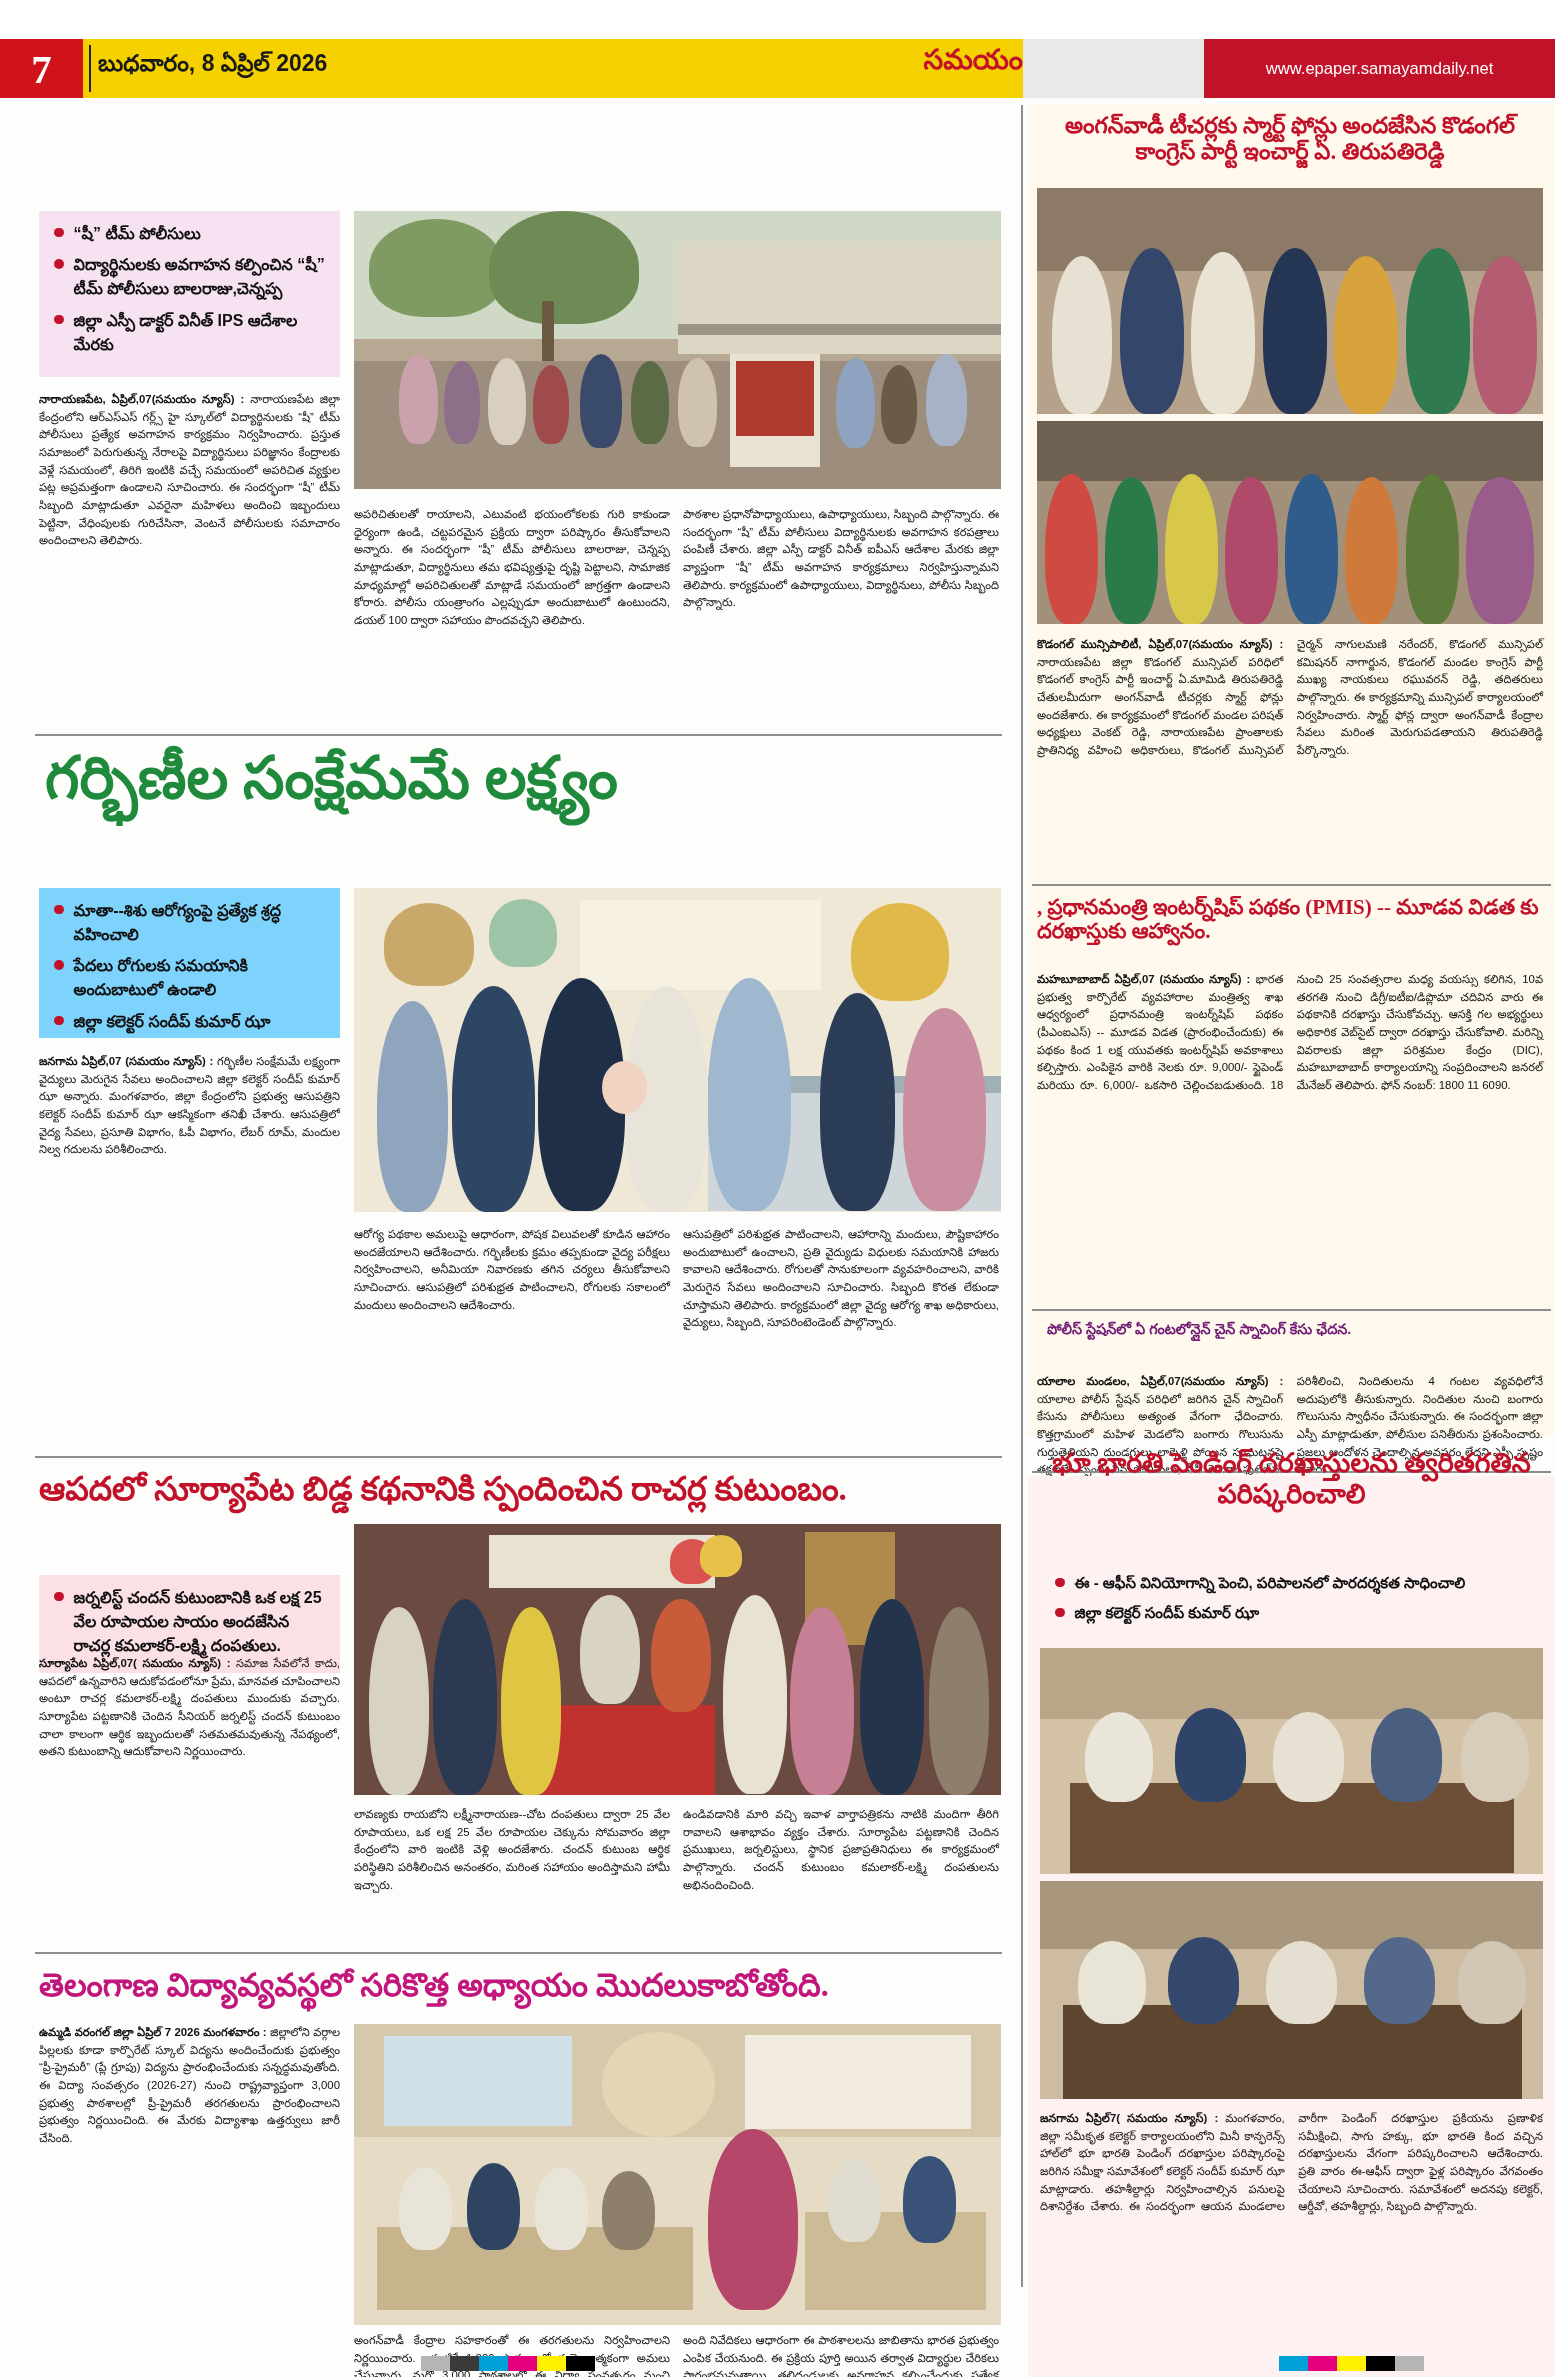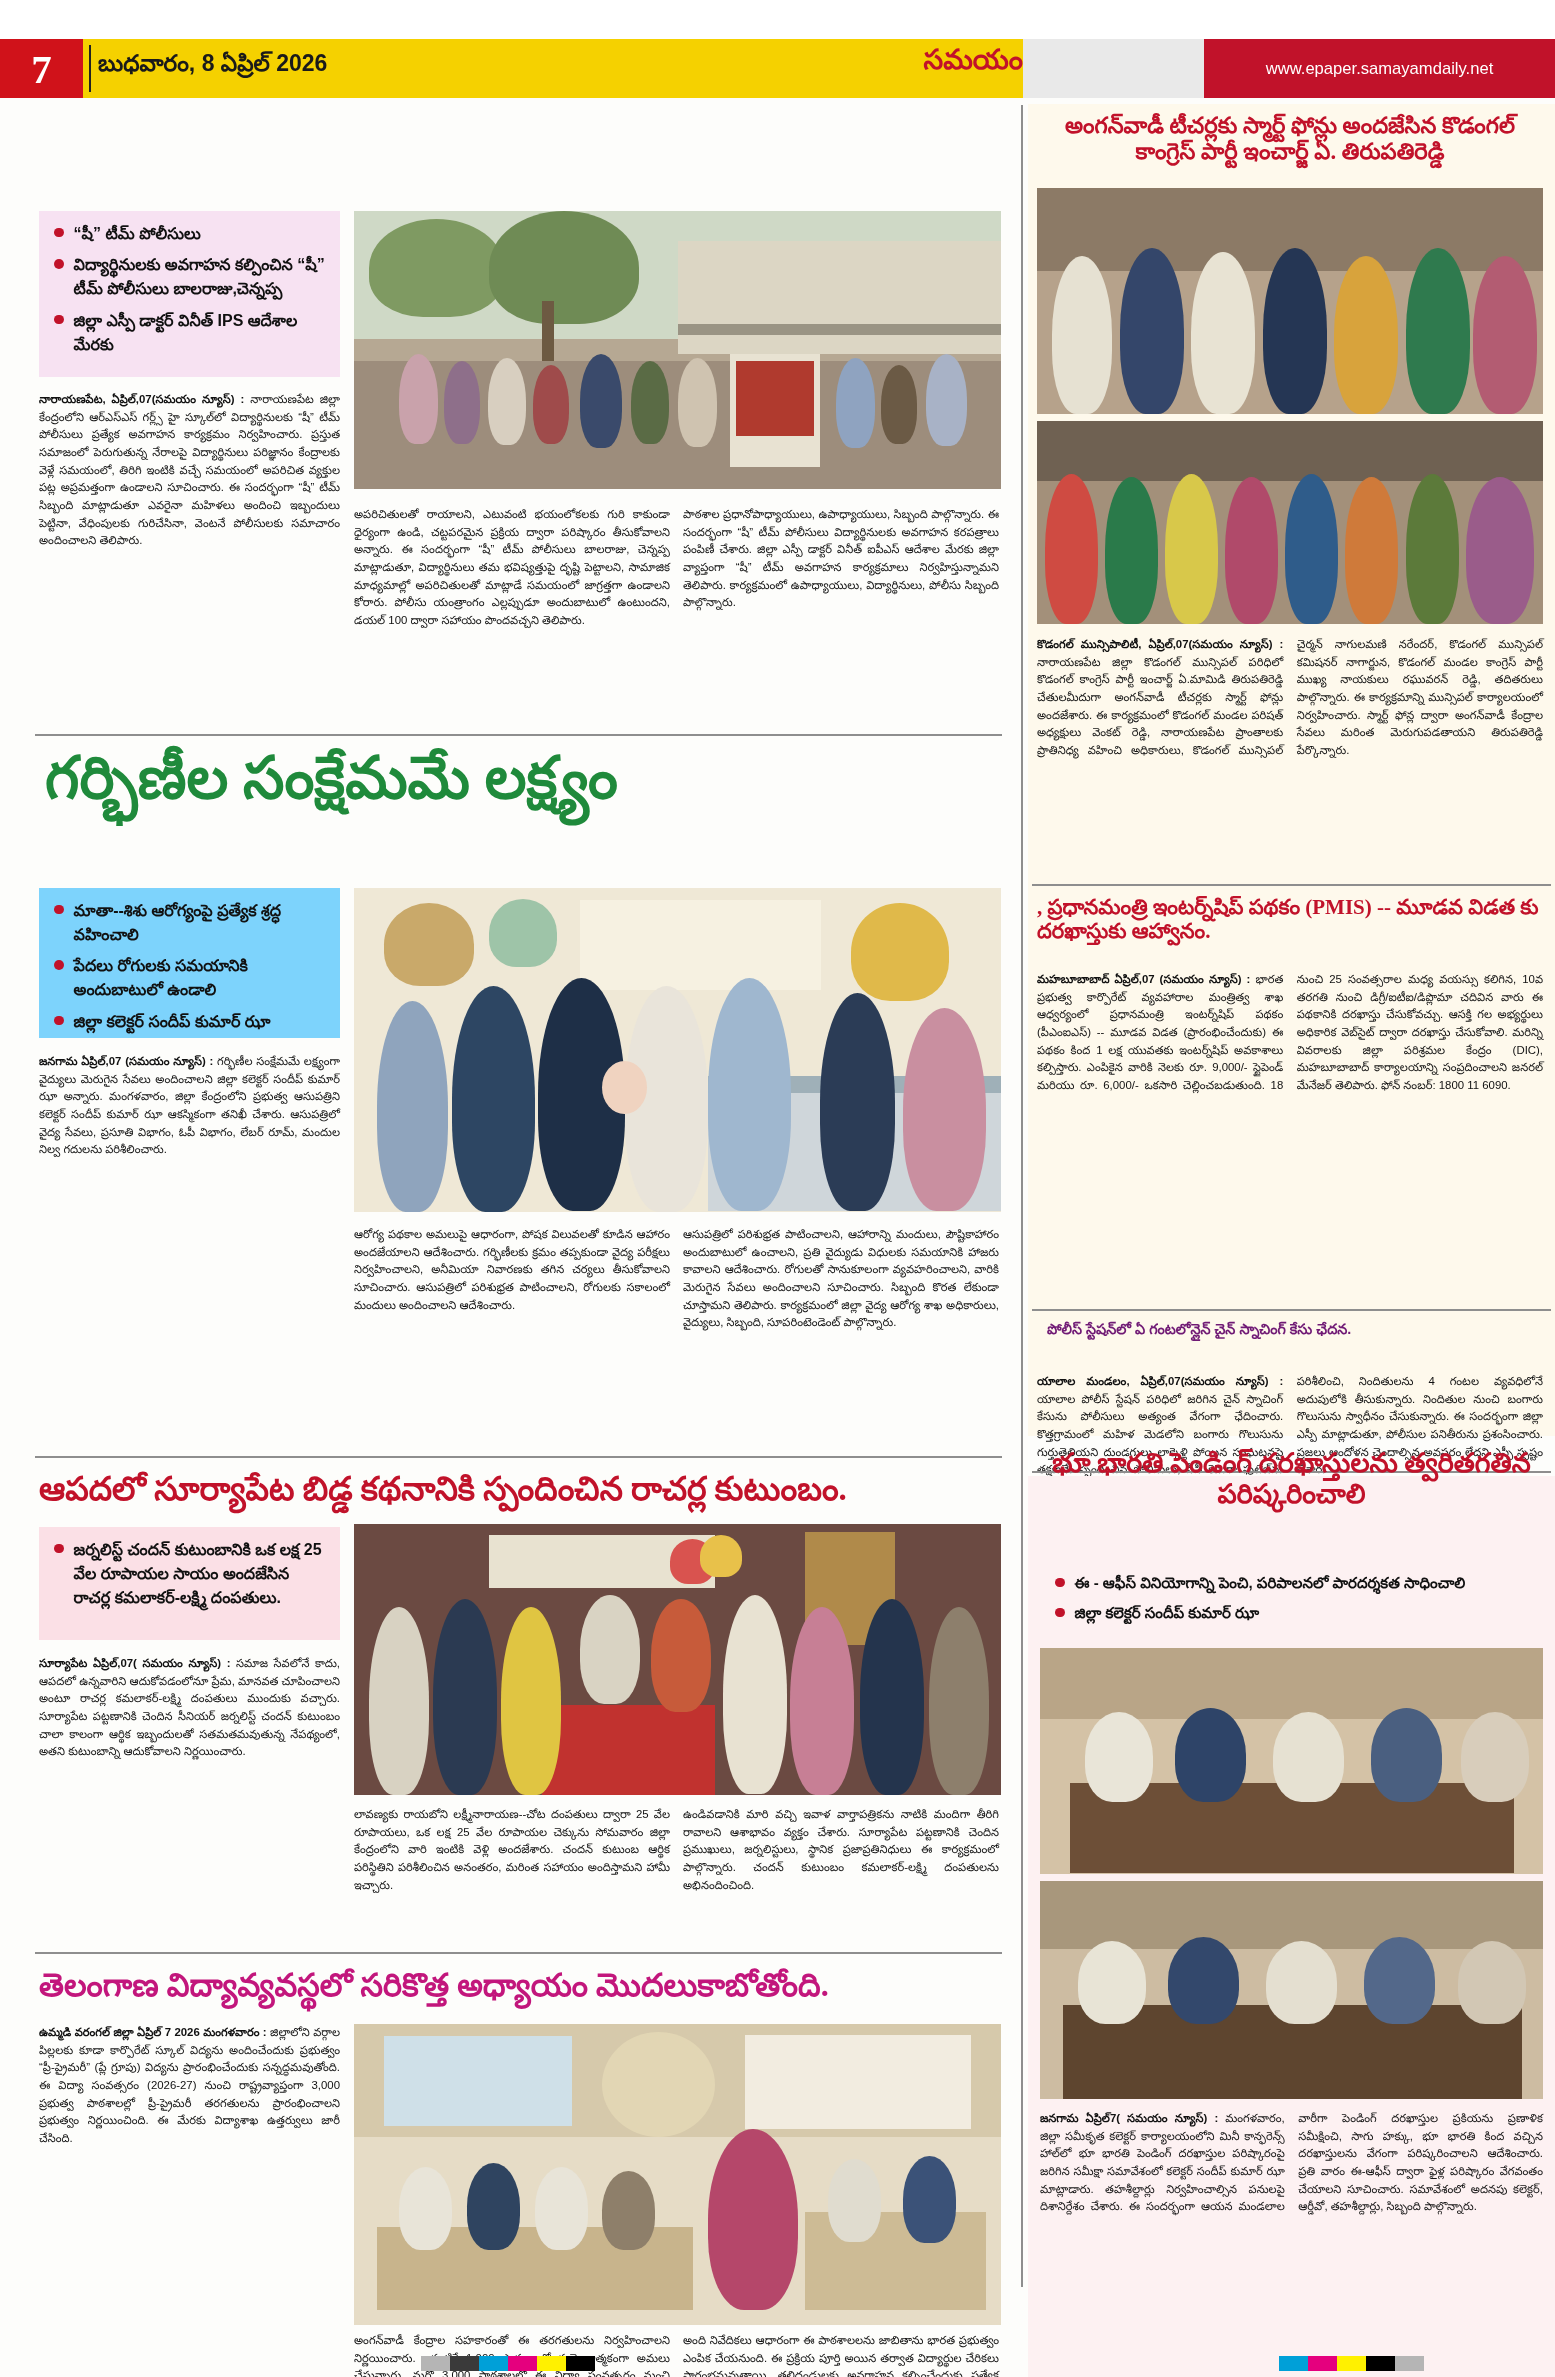--- a/index.html
+++ b/index.html
@@ -220,21 +220,21 @@
     <span style="font-weight:bold">జనగామ ఏప్రిల్,07 (సమయం న్యూస్) :</span>
     <span>గర్భిణీల సంక్షేమమే లక్ష్యంగా వైద్యులు మెరుగైన సేవలు అందించాలని జిల్లా కలెక్టర్ సందీప్ కుమార్ ఝా అన్నారు. మంగళవారం, జిల్లా కేంద్రంలోని ప్రభుత్వ ఆసుపత్రిని కలెక్టర్ సందీప్ కుమార్ ఝా ఆకస్మికంగా తనిఖీ చేశారు. ఆసుపత్రిలో వైద్య సేవలు, ప్రసూతి విభాగం, ఓపీ విభాగం, లేబర్ రూమ్, మందుల నిల్వ గదులను పరిశీలించారు.</span>
   </div>
   <div class="body-text" style="left:354px; top:1226px; width:316px; height:218px;">ఆరోగ్య పథకాల అమలుపై ఆధారంగా, పోషక విలువలతో కూడిన ఆహారం అందజేయాలని ఆదేశించారు. గర్భిణీలకు క్రమం తప్పకుండా వైద్య పరీక్షలు నిర్వహించాలని, అనీమియా నివారణకు తగిన చర్యలు తీసుకోవాలని సూచించారు. ఆసుపత్రిలో పరిశుభ్రత పాటించాలని, రోగులకు సకాలంలో మందులు అందించాలని ఆదేశించారు.</div>
   <div class="body-text" style="left:683px; top:1226px; width:316px; height:218px;">ఆసుపత్రిలో పరిశుభ్రత పాటించాలని, ఆహారాన్ని మందులు, పౌష్టికాహారం అందుబాటులో ఉంచాలని, ప్రతి వైద్యుడు విధులకు సమయానికి హాజరు కావాలని ఆదేశించారు. రోగులతో సానుకూలంగా వ్యవహరించాలని, వారికి మెరుగైన సేవలు అందించాలని సూచించారు. సిబ్బంది కొరత లేకుండా చూస్తామని తెలిపారు. కార్యక్రమంలో జిల్లా వైద్య ఆరోగ్య శాఖ అధికారులు, వైద్యులు, సిబ్బంది, సూపరింటెండెంట్ పాల్గొన్నారు.</div>
 
   <div class="hline" style="left:35px; top:1456px; width:967px;"></div>
 
   <div class="headline" style="left:39px; top:1471px; width:963px; font-size:33px;">ఆపదలో సూర్యాపేట బిడ్డ కథనానికి స్పందించిన రాచర్ల కుటుంబం.</div>
 
-  <div class="bullets rose" style="left:39px; top:1527px; width:301px; height:113px;">
+  <div class="bullets rose" style="left:39px; top:1575px; width:301px; height:98px;">
     <ul>
       <li>జర్నలిస్ట్ చందన్ కుటుంబానికి ఒక లక్ష 25 వేల రూపాయల సాయం అందజేసిన రాచర్ల కమలాకర్-లక్ష్మి దంపతులు.</li>
     </ul>
   </div>
 
   <div class="photo" style="left:354px; top:1524px; width:647px; height:271px; background:#5c3f3a;">
     <div class="p-rect" style="left:0;top:0;width:100%;height:100%;background:#6b4a42;"></div>
     <div class="p-rect" style="left:135px;top:10.5px;width:226px;height:53px;background:#e8e2d0;"></div>
     <div class="p-rect" style="left:451px;top:7.5px;width:90px;height:113px;background:#b08a4a;"></div>
     <div class="p-figure" style="left:316px;top:15px;width:45px;height:45px;background:#d9534f;"></div>

